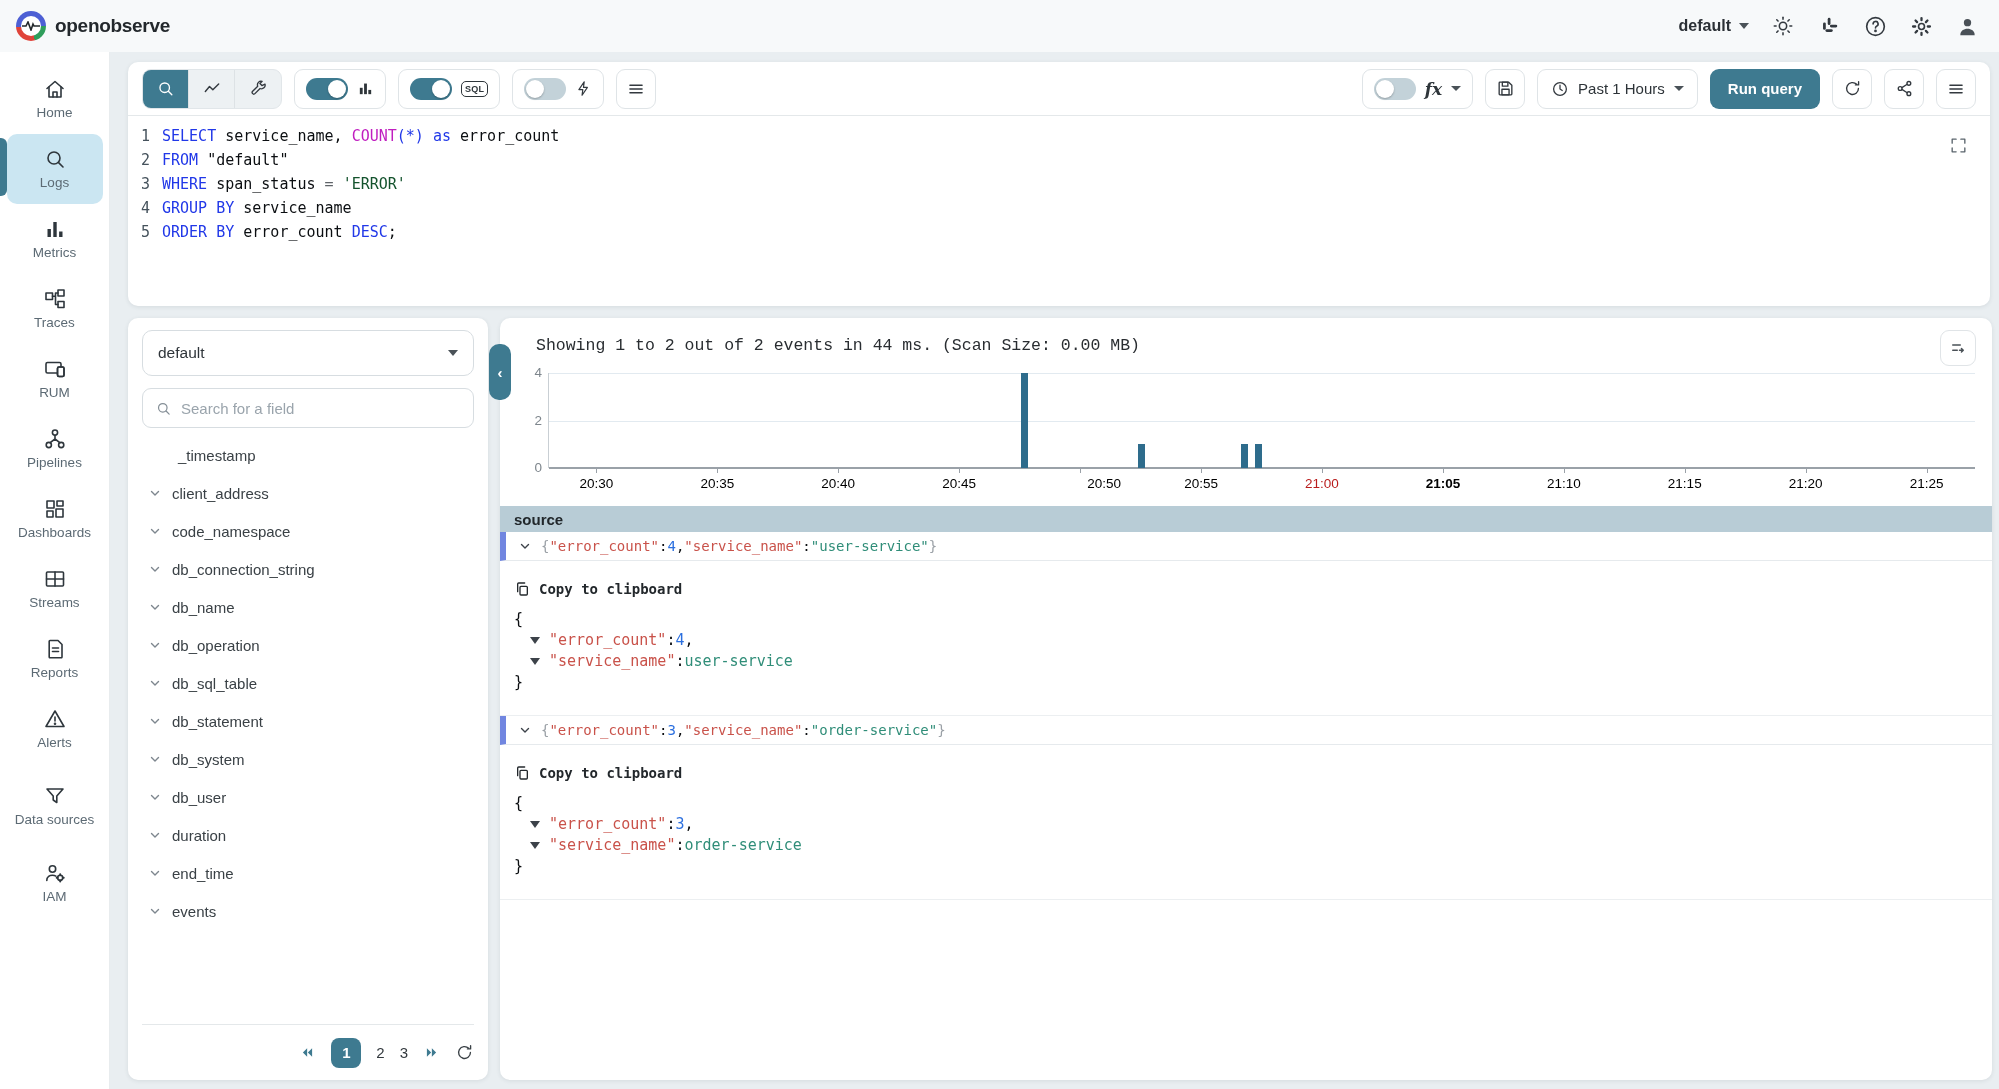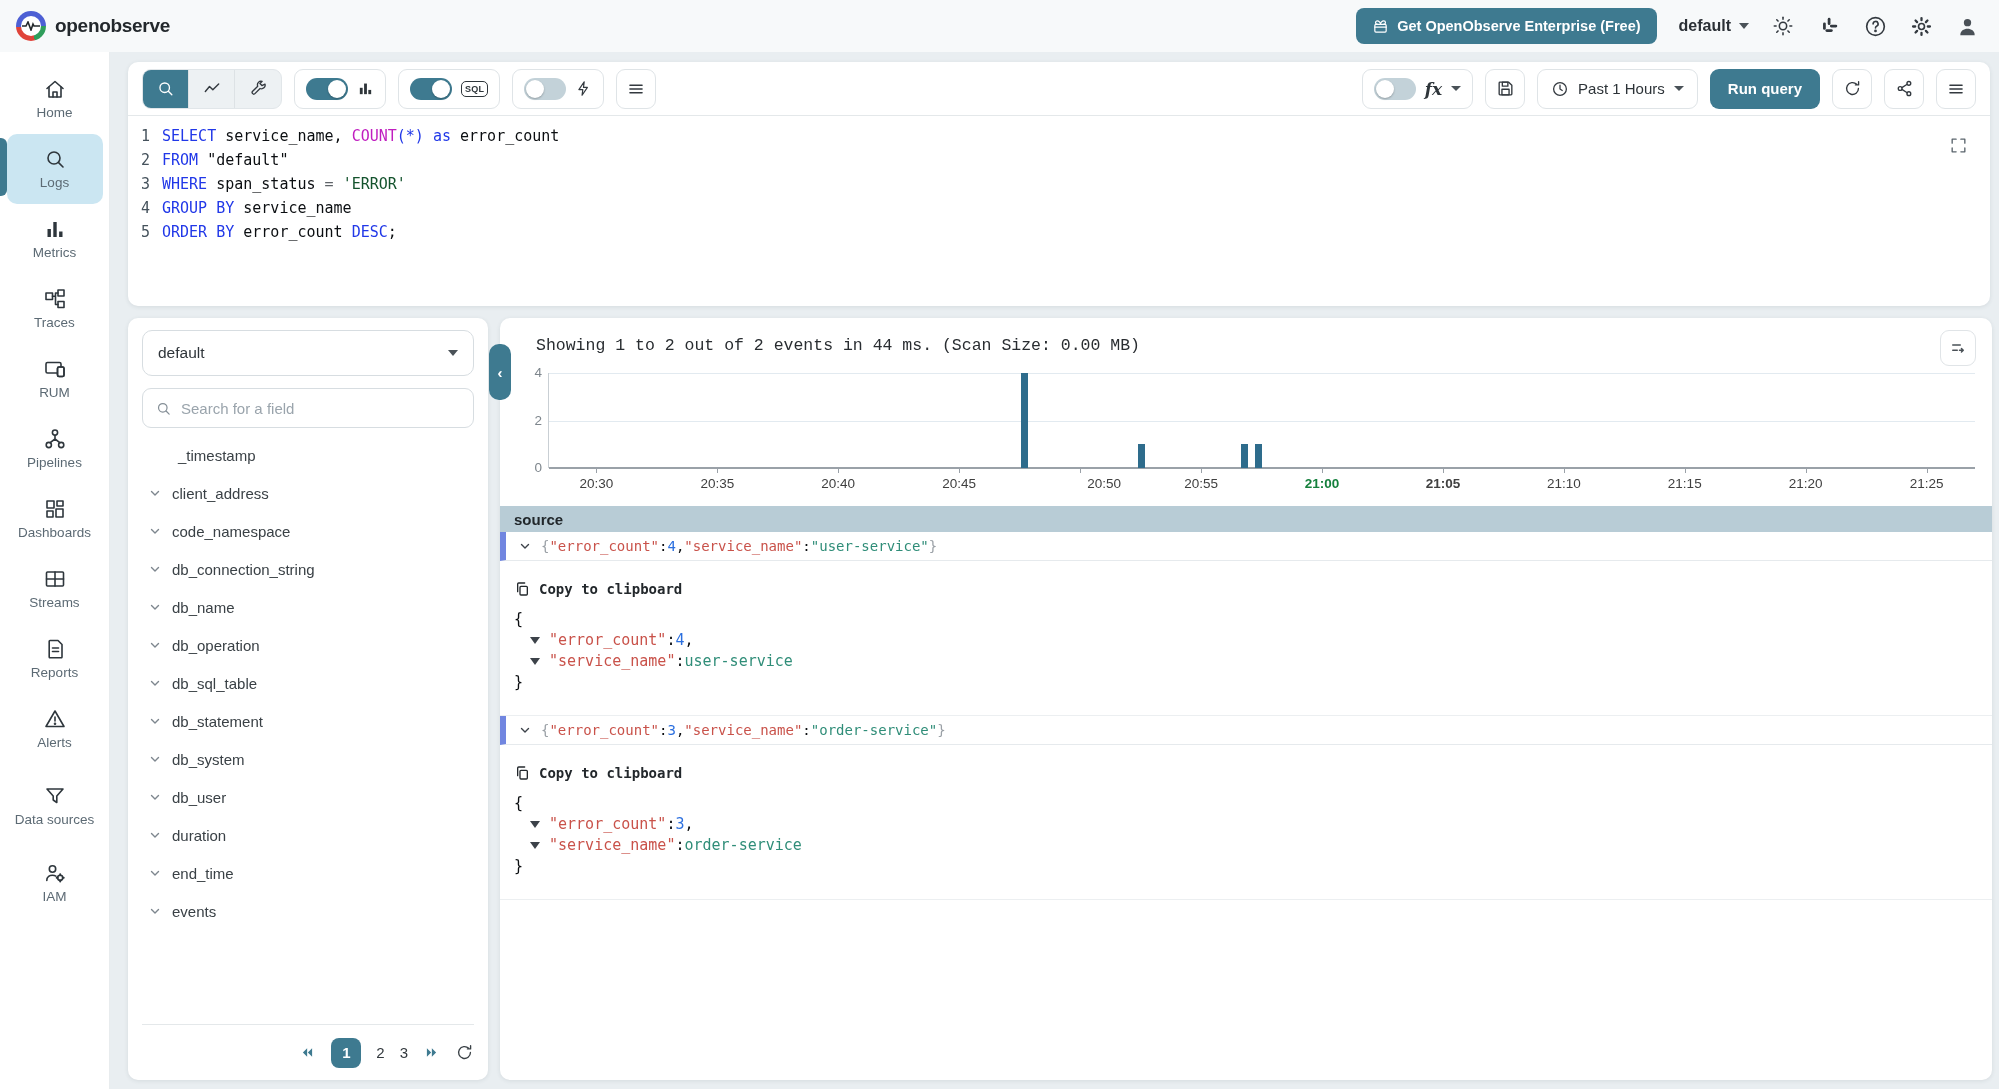--- a/index.html
+++ b/index.html
@@ -83,22 +83,22 @@
   .collapse-handle { position:absolute; left:-11px; top:26px; width:22px; height:56px; background:#3e7a90; border-radius:10px; display:flex; align-items:center; justify-content:center; color:#fff; font-size:15px; font-weight:700; cursor:pointer; }
   .results-summary { position:absolute; left:36px; top:18px; font-size:16.5px; color:#292d31;font-family:Liberation Mono, monospace; }
   .results-settings { position:absolute; right:16px; top:12px; width:36px; height:36px; border:1px solid #e0e4e7; border-radius:9px; display:flex; align-items:center; justify-content:center; cursor:pointer; background:#fff; }
 
   .chart { position:absolute; left:48px; top:55px; width:1427px; height:95px; border-left:1px solid #c9cfd4; }
   .gridline { position:absolute; left:0; width:100%; height:1px; background:#e2eaf0; }
   .axisline { position:absolute; left:0; bottom:-1px; width:100%; height:2px; background:#9aa1a8; }
   .bar { position:absolute; bottom:0; width:7px; background:#2e6c8c; }
   .ylab { position:absolute; width:24px; text-align:right; font-size:13.5px; color:#7e868d; }
   .xtick { position:absolute; top:0; width:1px; height:5px; background:#9aa1a8; }
-  .xlab { position:absolute; top:8px; transform:translateX(-50%); font-size:13.5px; color:#404040; white-space:nowrap; }
-  .xlab.bold { font-weight:700; color:#15803d;text-align:right; }
+  .xlab { position:absolute; top:8px; transform:translateX(-50%); font-size:13.5px; color:#000000; white-space:nowrap; }
+  .xlab.bold { font-weight:400; color:#b91c1c;text-align:right; }
   .xaxis { position:absolute; left:48px; top:150px; width:1427px; height:30px; }
 
   .source-bar { position:absolute; left:0; right:0; top:188px; height:26px; background:#b8ccd6; display:flex; align-items:center; padding-left:14px; font-size:15px; font-weight:700; color:#21272b; }
   .rows { position:absolute; left:0; right:0; top:214px; bottom:0; overflow:hidden; border-radius:0 0 10px 10px; }
   .row-summary { height:29px; display:flex; align-items:center; gap:9px; padding-left:12px; border-left:6px solid #7186e0; border-bottom:1px solid #e6eaed; font-family:"DejaVu Sans Mono", monospace; font-size:14px; cursor:pointer; background:#fff; }
   .row-detail { padding:20px 0 22px 14px; border-bottom:1px solid #eceff1; }
   .copy-row { display:flex; align-items:center; gap:9px; font-family:"DejaVu Sans Mono", monospace; font-size:14px; font-weight:700; color:#23282c; cursor:pointer; margin-bottom:12px; }
   .json-line { font-family:"DejaVu Sans Mono", monospace; font-size:15px; line-height:21px; display:flex; align-items:center; color:#16191c; }
   .json-line.ind { padding-left:16px; }
   .tri { width:0; height:0; border-left:5px solid transparent; border-right:5px solid transparent; border-top:7px solid #3c4249; margin-right:9px; cursor:pointer; flex:none; }
@@ -109,30 +109,20 @@
 <div class="header">
   <div class="brand">
     <div class="logo">
       <svg width="18" height="10" viewBox="0 0 18 10">
           <polyline points="0,5 4,5 6,1 9,9 11,3 12,5 18,5" fill="none" stroke="#23282c" stroke-width="1.6"></polyline>
         </svg>
     </div>
     <span class="brand-name">openobserve</span>
   </div>
   <div class="header-right">
-    <button class="ent-btn">
-      <span>
-          <svg width="17" height="17" viewBox="0 0 24 24" class="ic" style="stroke:#fff">
-            <rect x="4" y="9" width="16" height="11" rx="1.5"></rect>
-            <line x1="4" y1="13" x2="20" y2="13"></line>
-            <path d="M8 9c-2 0-3-1-3-2.5S6.2 4 7.5 4C9.5 4 12 6.5 12 9c0-2.5 2.5-5 4.5-5 1.3 0 2.5 1 2.5 2.5S18 9 16 9"></path>
-          </svg>
-        </span>
-      <span>Get OpenObserve Enterprise (Free)</span>
-    </button>
     <div class="org-select">
       <span>default</span>
       <span class="caret"></span>
     </div>
     <div class="hicon">
       <svg width="22" height="22" viewBox="0 0 24 24" class="ic">
           <circle cx="12" cy="12" r="4"></circle>
           <line x1="12" y1="2.5" x2="12" y2="4.5"></line>
           <line x1="12" y1="19.5" x2="12" y2="21.5"></line>
           <line x1="2.5" y1="12" x2="4.5" y2="12"></line>

